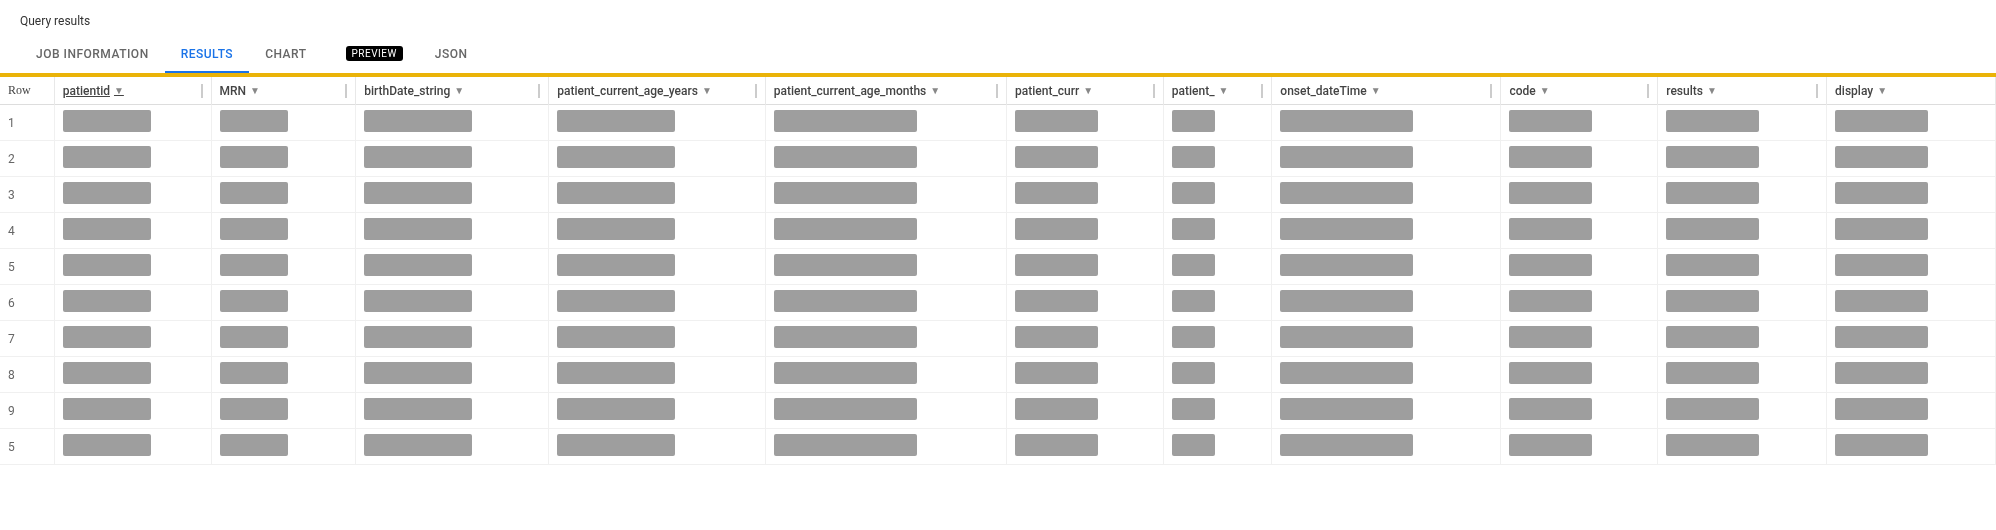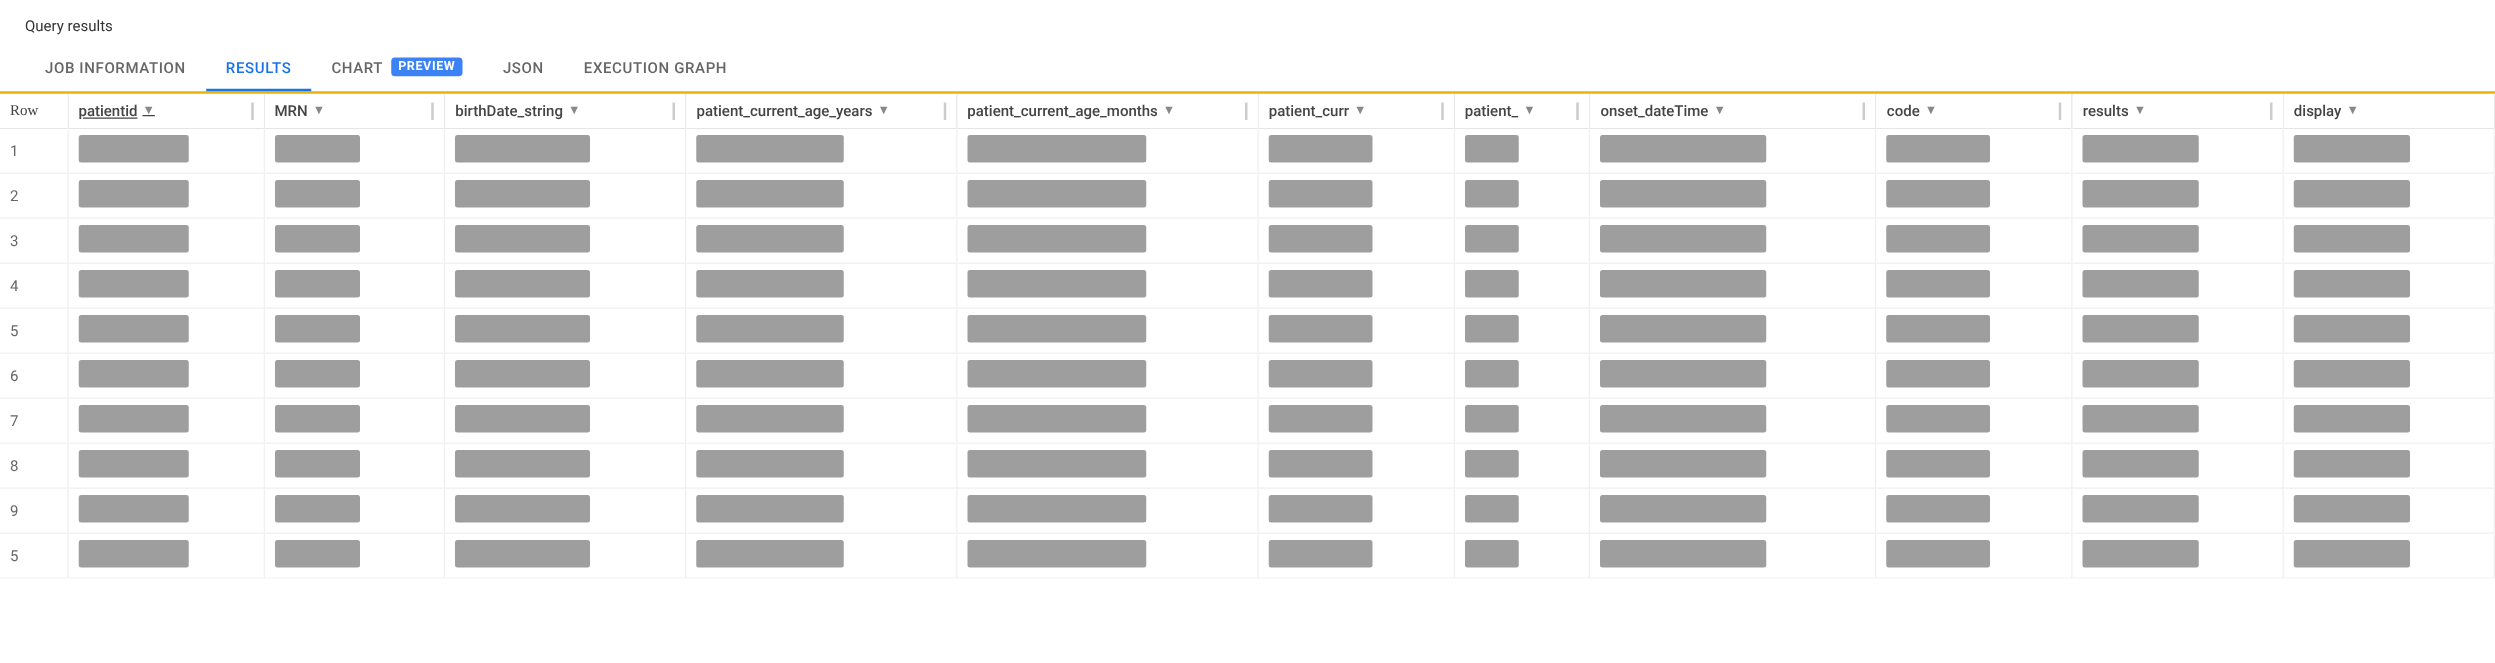--- a/index.html
+++ b/index.html
@@ -11,21 +11,21 @@
     }
     .page-title {
       padding: 14px 20px 8px 20px;
       font-size: 12px;
       font-weight: 400;
       color: #333;
     }
     .tabs {
       display: flex;
       align-items: center;
-      border-bottom: 2px solid #eab308;
+      border-bottom: 4px solid #eab308;
       padding: 0 20px;
       gap: 0;
     }
     .tab {
       padding: 10px 16px;
       font-size: 12px;
       font-weight: 500;
       letter-spacing: 0.5px;
       color: #666;
       cursor: pointer;
@@ -36,27 +36,28 @@
     .tab.active {
       color: #1a73e8;
       border-bottom: 2px solid #1a73e8;
     }
     .tab.preview-badge {
       display: flex;
       align-items: center;
       gap: 6px;
     }
     .preview-tag {
-      background: #3b82f6;
+      background: #000000;
       color: #fff;
       font-size: 10px;
-      font-weight: 700;
+      font-weight: 400;
       padding: 2px 6px;
       border-radius: 3px;
       letter-spacing: 0.5px;
+      margin-left: 33px;
     }
     .table-container {
       overflow-x: auto;
       overflow-y: auto;
       max-height: 400px;
     }
     table {
       border-collapse: collapse;
       width: 100%;
       min-width: 1900px;
@@ -146,21 +147,20 @@
 <div class="page-title">Query results</div>
 
 <div class="tabs">
   <div class="tab">JOB INFORMATION</div>
   <div class="tab active">RESULTS</div>
   <div class="tab preview-badge">
     <span>CHART</span>
     <span class="preview-tag">PREVIEW</span>
   </div>
   <div class="tab">JSON</div>
-  <div class="tab">EXECUTION GRAPH</div>
 </div>
 
 <div class="table-container">
   <table>
     <thead>
       <tr>
         <th class="col-row row-num-col">
           <div class="col-header">
             <span class="col-name">Row</span>
           </div>

